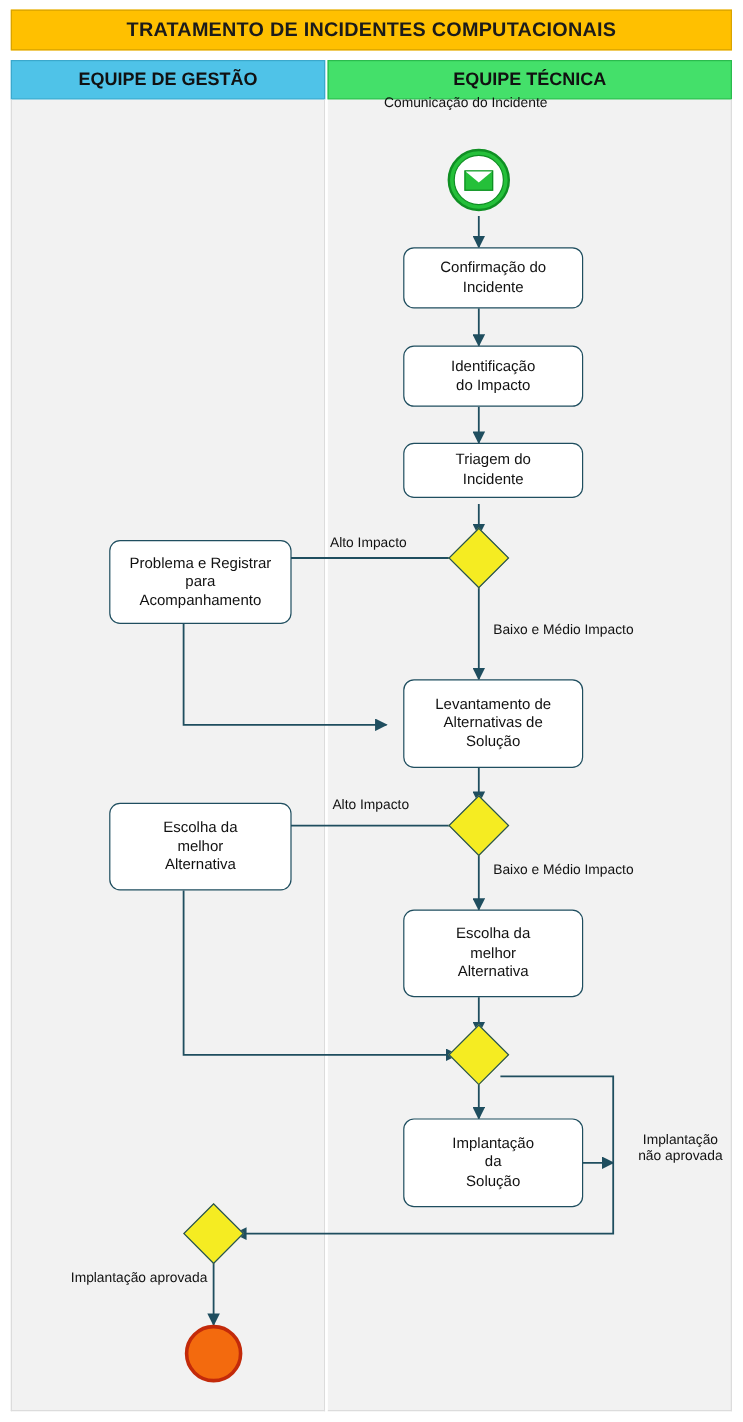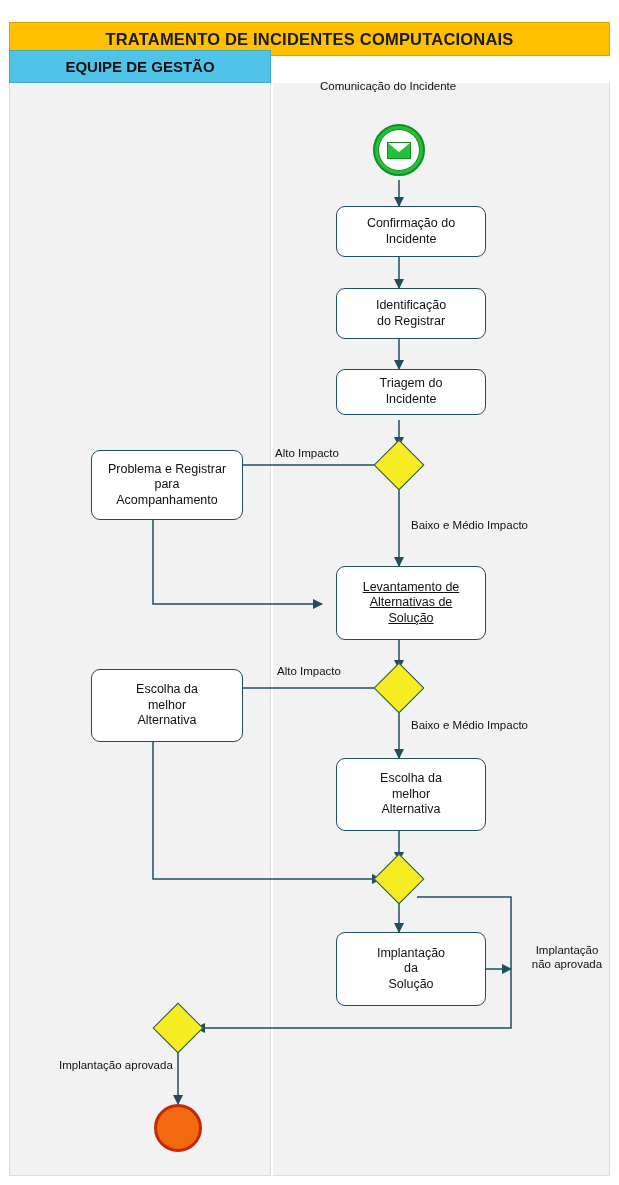--- a/index.html
+++ b/index.html
@@ -26,21 +26,20 @@
     background: #ffc000;
     border: 1px solid #d9a300;
     box-sizing: border-box;
     display: flex;
     align-items: center;
     justify-content: center;
     font-size: 16.5px;
     font-weight: bold;
     color: #1b1b1b;
     letter-spacing: 0.2px;
-    margin-top: 14px;
   }
   .lane-head {
     position: absolute;
     top: 50px;
     height: 33px;
     box-sizing: border-box;
     display: flex;
     align-items: center;
     justify-content: center;
     font-size: 15px;
@@ -189,20 +188,21 @@
   }
 </style>
 </head>
 <body>
 
 <div id="root">
 
   <div class="title-bar">TRATAMENTO DE INCIDENTES COMPUTACIONAIS</div>
 
   <div class="lane-head mgmt">EQUIPE DE GESTÃO</div>
+  <div class="lane-head tech">EQUIPE TÉCNICA</div>
 
   <div class="lane-body mgmt"></div>
   <div class="lane-body tech"></div>
   <div class="divider"></div>
 
   <svg class="edges" viewBox="0 0 619 1185">
     <defs>
       <marker id="arrow" viewBox="0 0 10 10" refX="9" refY="5" markerWidth="7" markerHeight="7" orient="auto-start-reverse">
         <path d="M 0 0 L 10 5 L 0 10 z" fill="#1f4e5f"></path>
       </marker>
@@ -252,29 +252,29 @@
     </div>
   </div>
 
   <div class="task" style="left:324px; top:206px; width:150px; height:51px;">
       <span style="white-space:pre-line">Confirmação do
 Incidente</span>
     </div>
 
   <div class="task" style="left:324px; top:288px; width:150px; height:51px;">
       <span style="white-space:pre-line">Identificação
-do Registrar</span>
+do Impacto</span>
     </div>
 
   <div class="task" style="left:324px; top:369px; width:150px; height:46px;">
       <span style="white-space:pre-line">Triagem do
 Incidente</span>
     </div>
 
-  <div class="task" style="left:324px; top:566px; width:150px; height:74px;text-decoration:underline;">
+  <div class="task" style="left:324px; top:566px; width:150px; height:74px;">
       <span style="white-space:pre-line">Levantamento de
 Alternativas de
 Solução</span>
     </div>
 
   <div class="task" style="left:324px; top:758px; width:150px; height:73px;">
       <span style="white-space:pre-line">Escolha da
 melhor
 Alternativa</span>
     </div>

